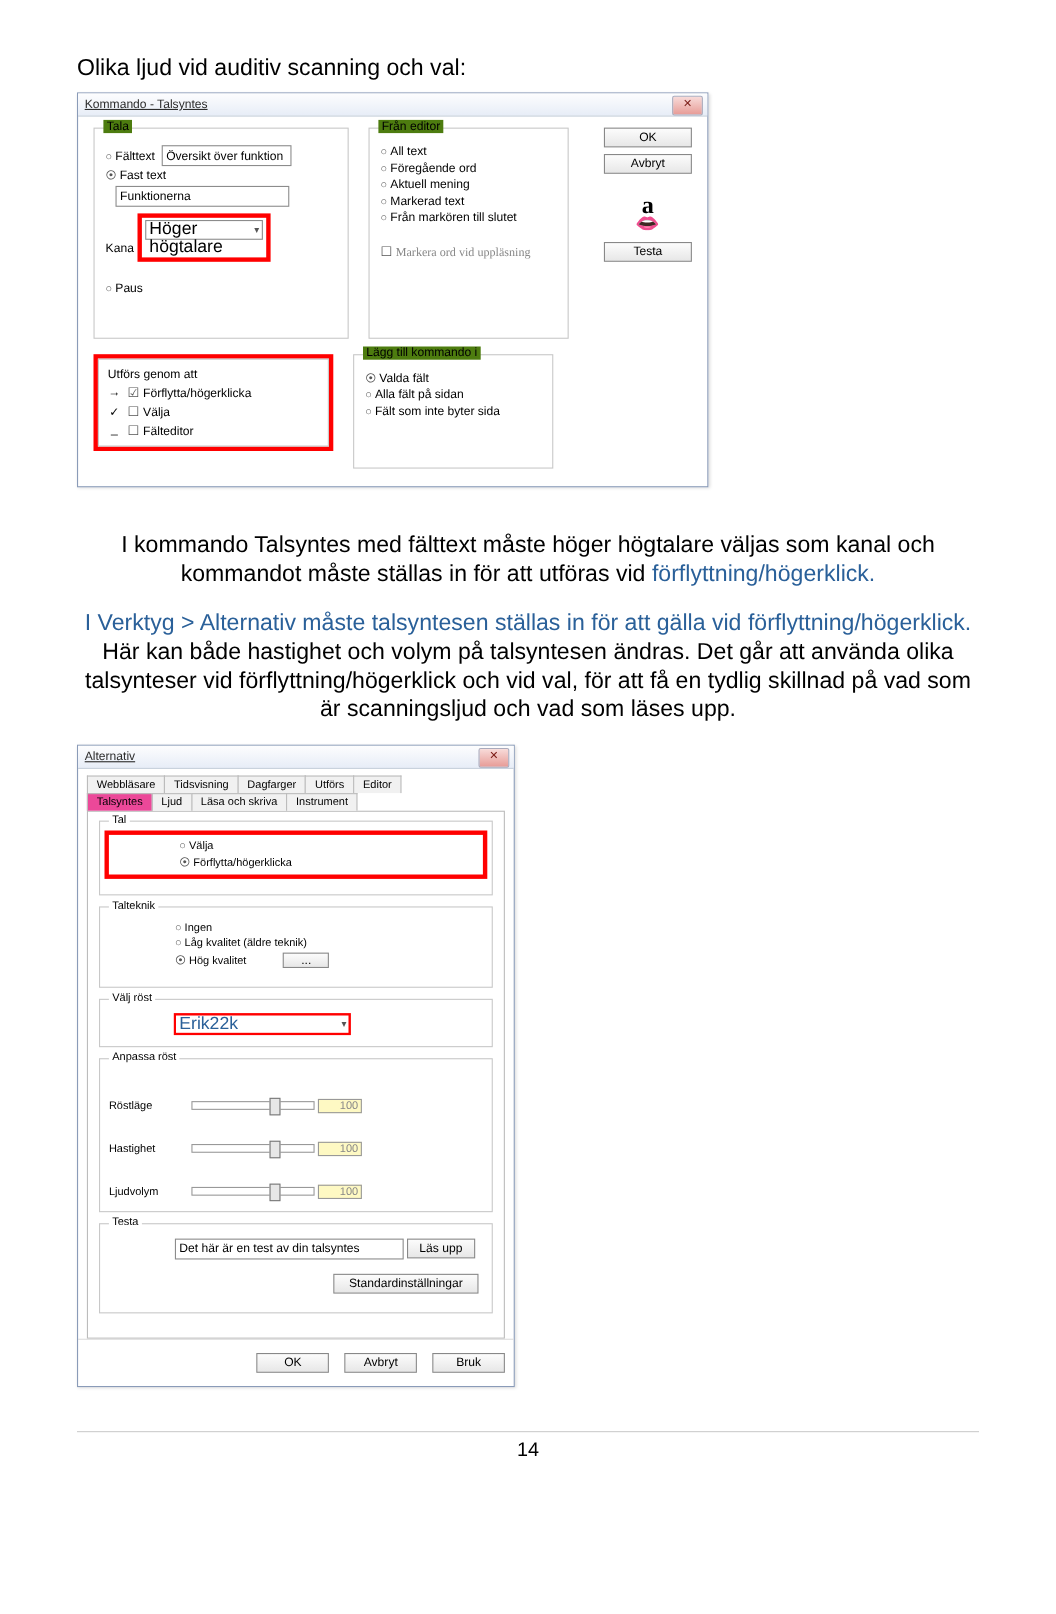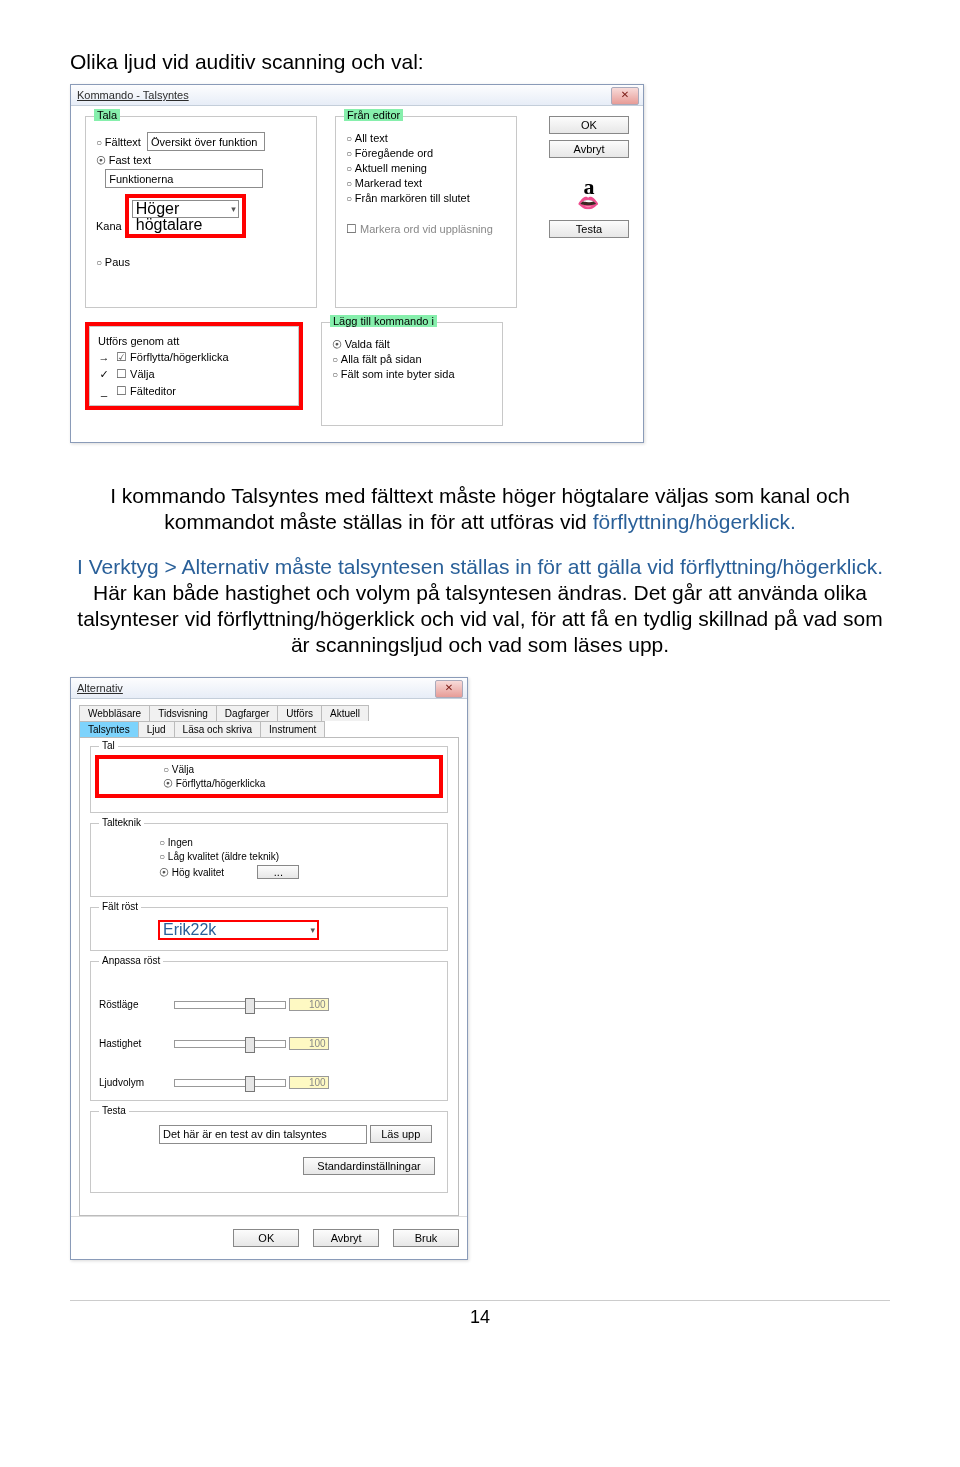--- a/index.html
+++ b/index.html
@@ -39,21 +39,21 @@
     color:#7a1a14; font-size:10px; text-align:center; line-height:14px;
   }
   .winbody { padding: 10px 14px 16px 14px; font-size:11px; position:relative; }
   .btn {
     border:1px solid #888; background:linear-gradient(#fcfcfc,#e7e7e7);
     font-size:11px; padding:2px 0; width:78px; text-align:center; margin-bottom:6px;
     display:block;
   }
   .rightcol1 { position:absolute; right:14px; top:10px; }
   .group { border:1px solid #c8c8c8; padding:12px 10px 10px 10px; position:relative; }
-  .group > .legend { position:absolute; top:-8px; left:8px; background:#86efac; padding:0 3px; font-size:11px; }
+  .group > .legend { position:absolute; top:-8px; left:8px; background:#4d7c0f; padding:0 3px; font-size:11px; }
   .radio::before { content:"○ "; font-size:10px; color:#555; }
   .radio.sel::before { content:"⦿ "; }
   .chk::before  { content:"☐ "; font-size:12px; color:#555; }
   .chk.sel::before { content:"☑ "; }
   .row { margin:3px 0; }
   input.tf { font-size:11px; border:1px solid #8c8c8c; padding:1px 3px; height:15px; }
   .kanalbox { border:4px solid #ff0000; padding:2px 3px; display:inline-block; }
   .dropdown { border:1px solid #8c8c8c; background:#fff; padding:0 14px 0 3px; font-size:16px; display:inline-block; position:relative; height:16px; line-height:16px; width:88px;}
   .dropdown::after{content:"▾"; position:absolute; right:2px; top:0; font-size:9px; color:#555;}
   .iconA { font-family:"Times New Roman",serif; font-weight:bold; font-size:22px; }
@@ -61,27 +61,27 @@
   
   .toprow { display:flex; gap:18px; }
   .g-tala { width: 210px; height:168px; }
   .g-editor { width: 160px; height:168px; }
   .g-utfors { width: 210px; height:80px; border:4px solid #ff0000; border-top-width:4px;}
   .g-lagg { width:160px; height:80px; }
   .botrow { display:flex; gap:18px; margin-top:14px; }
   .g-utfors-inner { border:1px solid #c8c8c8; padding:8px 8px; height:100%; box-sizing:border-box; position:relative;}
   .withicon { display:flex; align-items:center; gap:6px;}
   .smicon { width:12px; display:inline-block; text-align:center; color:#000; font-size:11px;}
-  .dim { color:#888; }
+  .dim { color:#888;font-family:Liberation Serif, serif; }
 
   
   .window2 { width: 396px; }
   .tabrow { display:flex; flex-wrap:wrap; font-size:10px; }
   .tab { border:1px solid #bcbcbc; border-bottom:none; padding:2px 8px; margin-right:-1px; background:#f1f1f1;}
-  .tab.front { background:#7dd3fc; }
+  .tab.front { background:#ec4899; }
   .tabbody { border:1px solid #bcbcbc; padding:8px 10px 12px 10px; font-size:10px; }
   .grp2 { border:1px solid #c8c8c8; padding:10px 8px 8px 8px; position:relative; margin-bottom:10px;}
   .grp2 > .legend { position:absolute; top:-7px; left:8px; background:#fff; padding:0 3px;}
   .redbox2 { border:4px solid #ff0000; padding:2px 4px; margin:-2px -4px 6px -4px; }
   .slider { display:inline-block; width:110px; height:6px; border:1px solid #999; position:relative; vertical-align:middle;}
   .slider .knob{ position:absolute; top:-4px; left:70px; width:8px; height:14px; background:#e7e7e7; border:1px solid #777;}
   .valbox { border:1px solid #999; background:#fef9c3; width:34px; display:inline-block; text-align:right; padding:0 2px; color:#888; font-size:10px;}
   .lbl { display:inline-block; width:72px;margin-top:24px; }
   .dd2 { border:1px solid #ff0000; outline:2px solid #ff0000; outline-offset:-1px; }
   .dlgfoot { text-align:right; padding:6px 8px; border-top:1px solid #dcdcdc;}
@@ -181,21 +181,21 @@
   <div class="titlebar">
     <span>Alternativ</span>
     <span class="closebtn">✕</span>
   </div>
   <div style="padding:6px 8px 0 8px;">
     <div class="tabrow">
       <span class="tab">Webbläsare</span>
       <span class="tab">Tidsvisning</span>
       <span class="tab">Dagfarger</span>
       <span class="tab">Utförs</span>
-      <span class="tab">Aktuell</span>
+      <span class="tab">Editor</span>
     </div>
     <div class="tabrow">
       <span class="tab front">Talsyntes</span>
       <span class="tab">Ljud</span>
       <span class="tab">Läsa och skriva</span>
       <span class="tab">Instrument</span>
     </div>
     <div class="tabbody">
 
       <div class="grp2">
@@ -210,21 +210,21 @@
         <span class="legend">Talteknik</span>
         <div class="row" style="padding-left:60px;"><span class="radio">Ingen</span></div>
         <div class="row" style="padding-left:60px;"><span class="radio">Låg kvalitet (äldre teknik)</span></div>
         <div class="row" style="padding-left:60px;"><span class="radio sel">Hög kvalitet</span>
           &nbsp;&nbsp;&nbsp;&nbsp;&nbsp;&nbsp;&nbsp;&nbsp;&nbsp;&nbsp;
           <span class="btn" style="display:inline-block;width:40px;padding:0;">...</span>
         </div>
       </div>
 
       <div class="grp2">
-        <span class="legend">Fält röst</span>
+        <span class="legend">Välj röst</span>
         <div class="row" style="padding-left:60px;">
           <span class="dropdown dd2" style="width:140px;color:#2a6099;">Erik22k</span>
         </div>
       </div>
 
       <div class="grp2">
         <span class="legend">Anpassa röst</span>
         <div class="row"><span class="lbl">Röstläge</span>
           <span class="slider"><span class="knob"></span></span>
           <span class="valbox">100</span></div>

